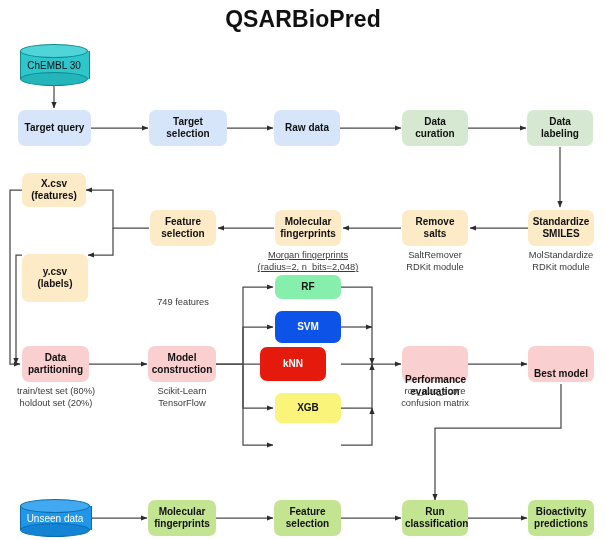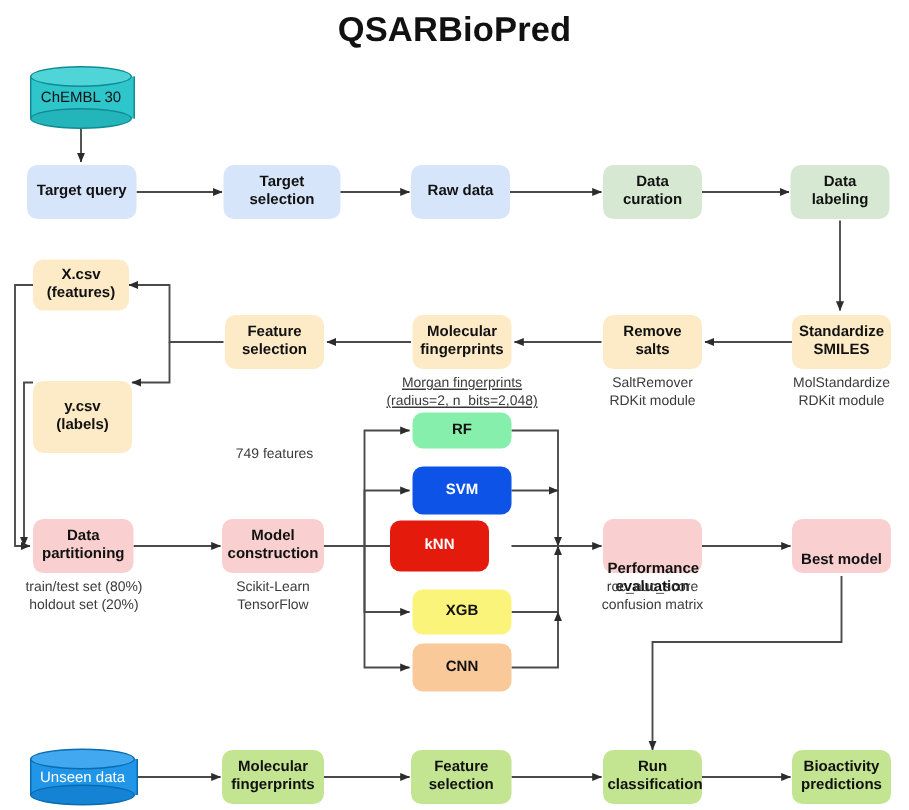--- a/index.html
+++ b/index.html
@@ -234,23 +234,20 @@
   </div>
   <div class="node c-svm" style="left:275px;top:311px;width:66px;height:32px;">
     <span>SVM</span>
   </div>
   <div class="node c-knn" style="left:260px;top:347px;width:66px;height:34px;">
     <span>kNN</span>
   </div>
   <div class="node c-xgb" style="left:275px;top:393px;width:66px;height:30px;">
     <span>XGB</span>
   </div>
-  <div class="node c-cnn" style="left:275px;top:429px;width:66px;height:32px;">
-    <span>CNN</span>
-  </div>
 
   <div class="node c-ygreen" style="left:148px;top:500px;width:68px;height:36px;">
     <span style="white-space: pre-line;">Molecular
 fingerprints</span>
   </div>
   <div class="node c-ygreen" style="left:274px;top:500px;width:67px;height:36px;">
     <span style="white-space: pre-line;">Feature
 selection</span>
   </div>
   <div class="node c-ygreen" style="left:402px;top:500px;width:66px;height:36px;">

